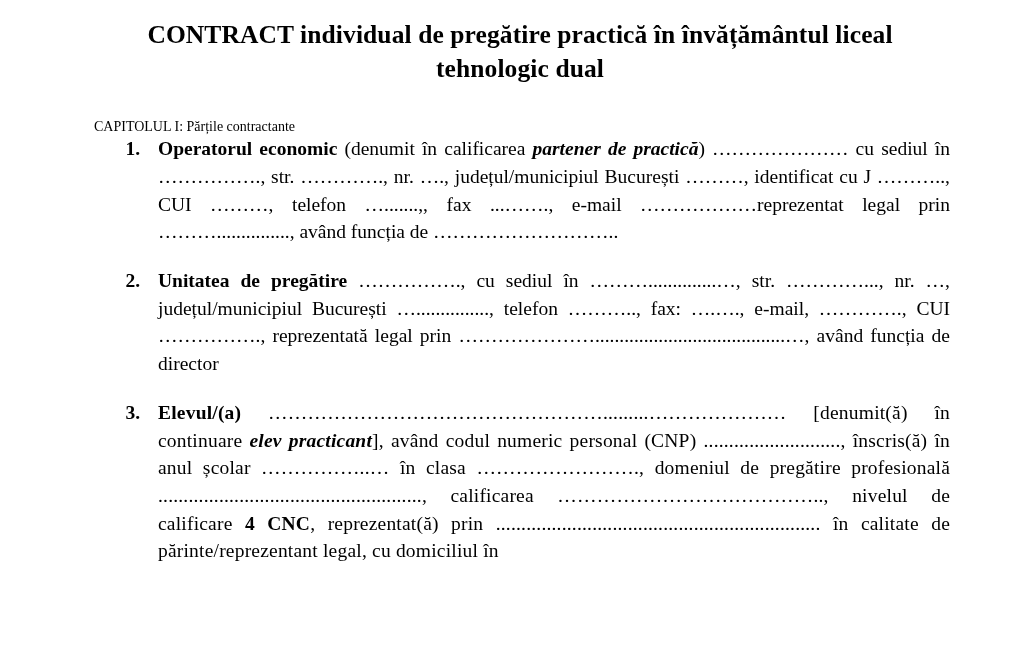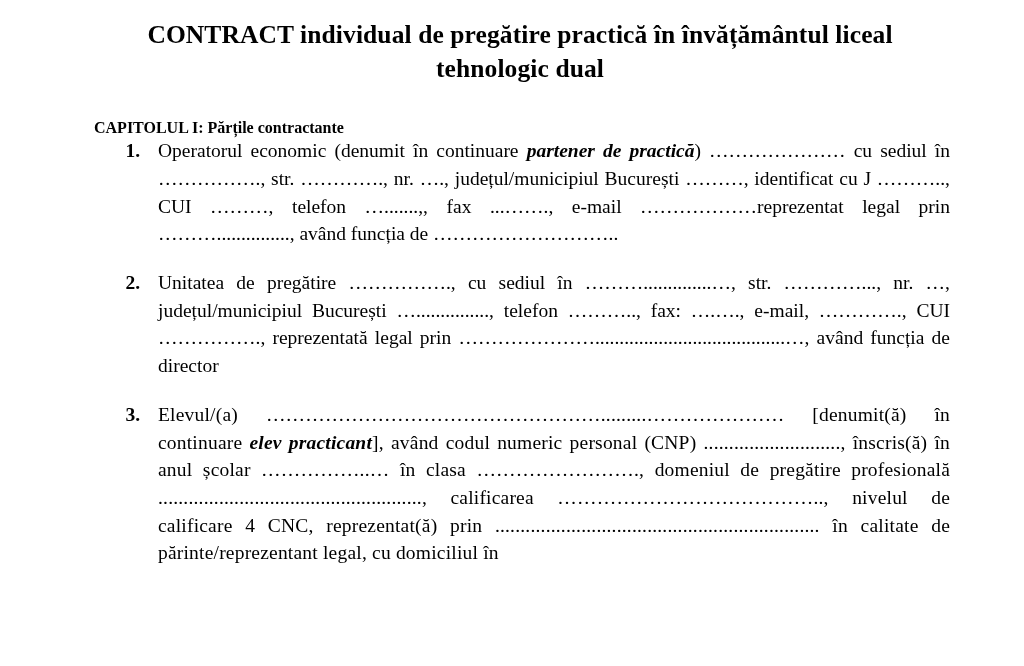--- a/index.html
+++ b/index.html
@@ -23,22 +23,22 @@
   }
   .doc-title {
     font-size: 25.5px;
     font-weight: bold;
     text-align: center;
     line-height: 1.32;
     letter-spacing: 0.1px;
     margin: 8px 18px 0 14px;
   }
   .chapter-heading {
-    font-size: 16px;
-    font-weight: bold;
+    font-size: 14px;
+    font-weight: normal;
     margin-top: 34px;
     margin-left: 4px;
   }
   .intro-line {
     font-size: 19.5px;
     margin-top: 13px;
     margin-left: 72px;
   }
   .party-item {
     display: flex;
@@ -57,21 +57,21 @@
     line-height: 1.42;
   }
   .party-body {
     font-size: 19.5px;
     line-height: 1.42;
     text-align: justify;
     flex: 1;
     padding-right: 4px;
   }
   .party-body b {
-    font-weight: normal;
+    font-weight: bold;
   }
   .party-body i {
     font-style: italic;
     font-weight: bold;
   }
   .conj {
     font-size: 19.5px;
     margin-left: 28px;
     margin-top: -6px;
     margin-bottom: 12px;
@@ -87,21 +87,21 @@
 
   <div class="doc-title">CONTRACT individual de pregătire practică în învățământul liceal tehnologic dual</div>
 
   <div class="chapter-heading">CAPITOLUL I: Părțile contractante</div>
 
 
   <div class="party-list">
 
     <div class="party-item">
       <div class="party-num">1.</div>
-      <div class="party-body"><b>Operatorul economic</b><span> (denumit în continuare </span><i>partener de practică</i><span>) ………………… cu sediul în ……………., str. …………., nr. …., județul/municipiul București ………, identificat cu J ……….., CUI ………, telefon ….......,, fax ...……., e-mail ………………reprezentat legal prin ………..............., având funcția de ………………………..</span></div>
+      <div class="party-body"><b>Operatorul economic</b><span> (denumit în calificarea </span><i>partener de practică</i><span>) ………………… cu sediul în ……………., str. …………., nr. …., județul/municipiul București ………, identificat cu J ……….., CUI ………, telefon ….......,, fax ...……., e-mail ………………reprezentat legal prin ………..............., având funcția de ………………………..</span></div>
     </div>
 
     <div class="party-item">
       <div class="party-num">2.</div>
       <div class="party-body"><b>Unitatea de pregătire</b><span> ……………., cu sediul în ………..............…, str. …………..., nr. …, județul/municipiul București …..............., telefon ……….., fax: ….…., e-mail, …………., CUI ……………., reprezentată legal prin ………………….......................................…, având funcția de director</span></div>
     </div>
 
 
     <div class="party-item">
       <div class="party-num">3.</div>

